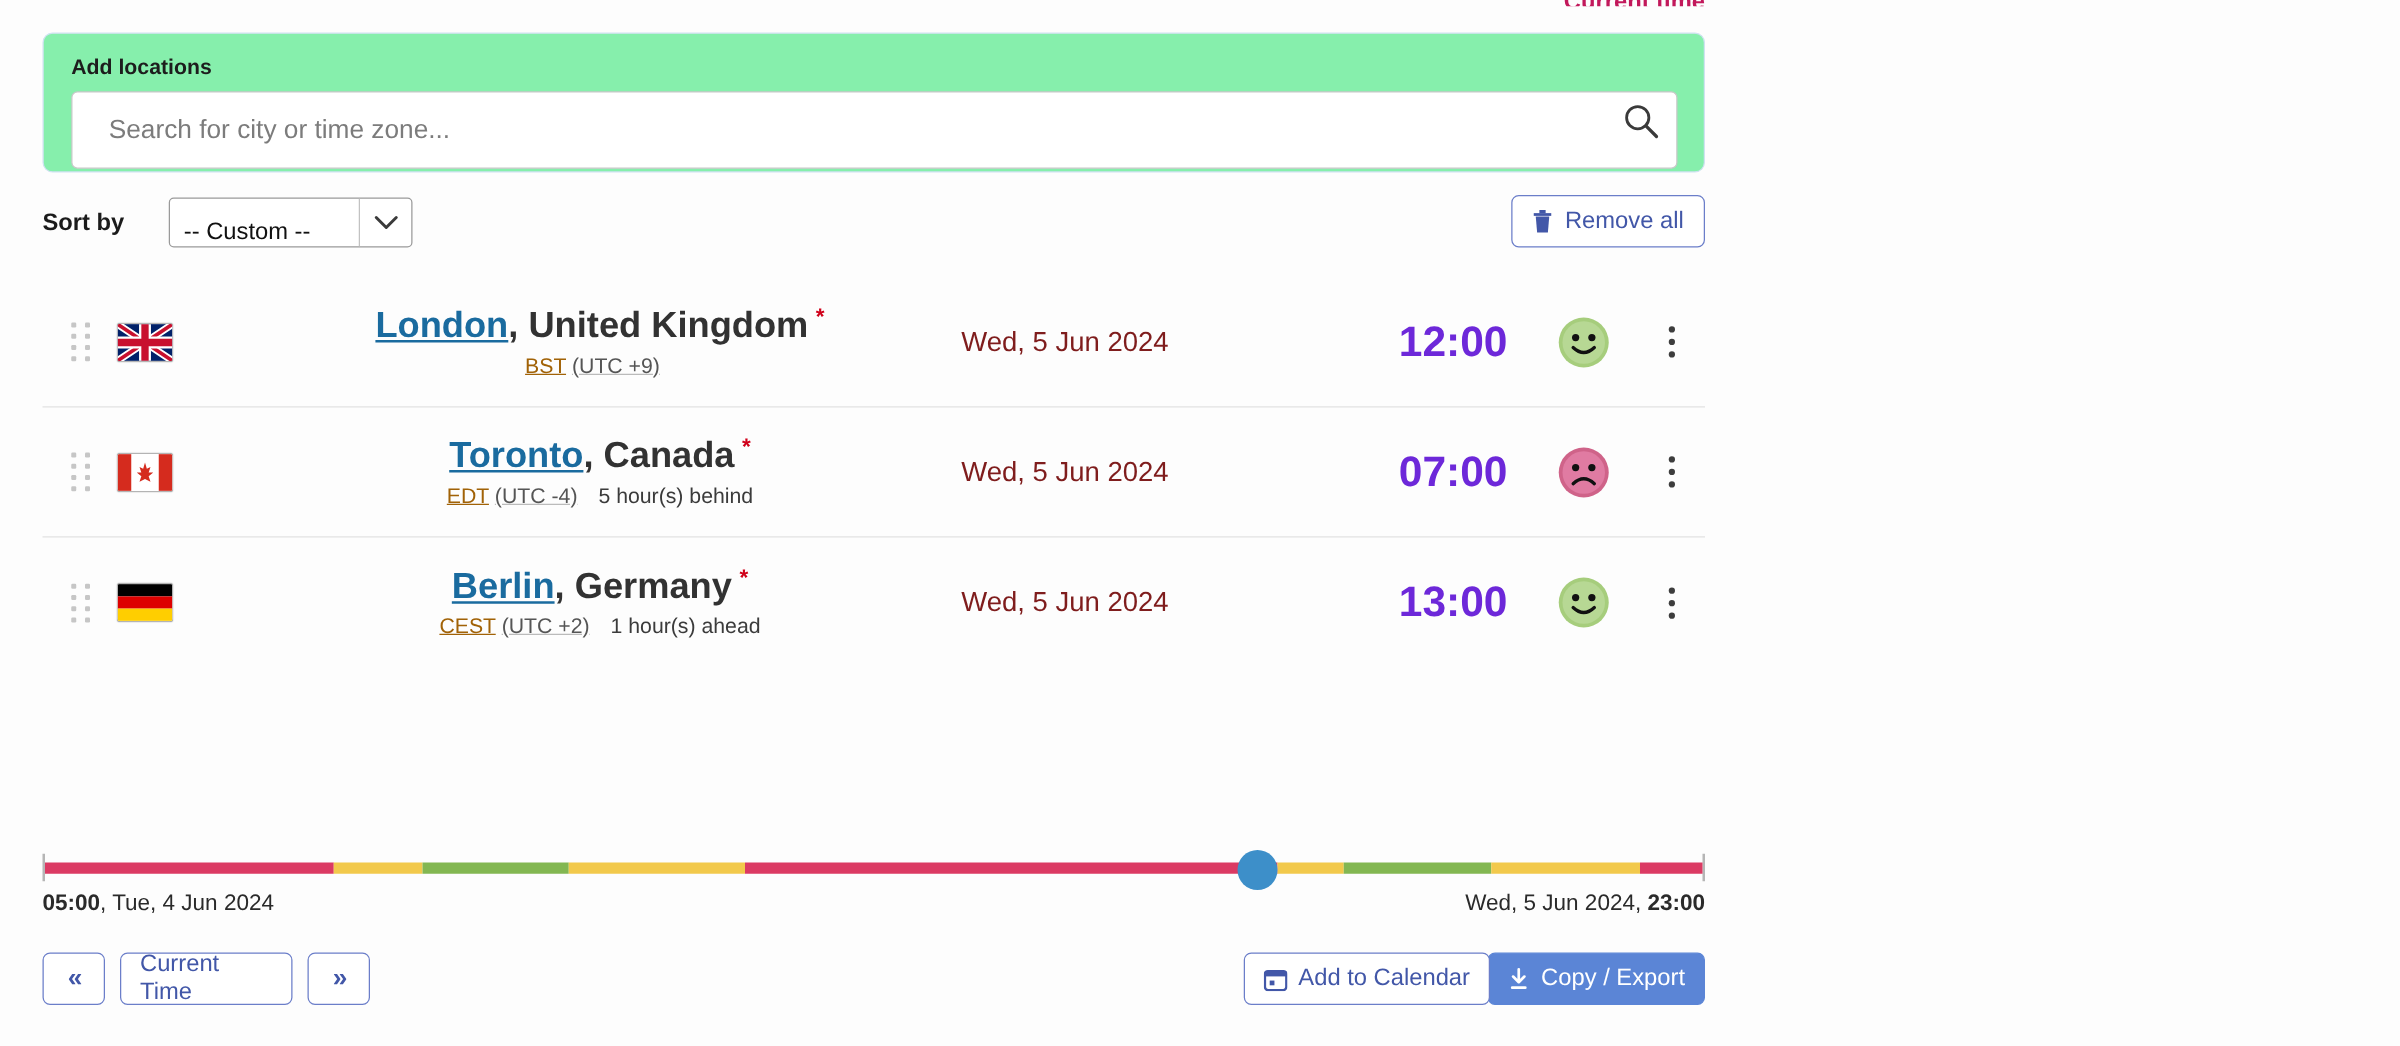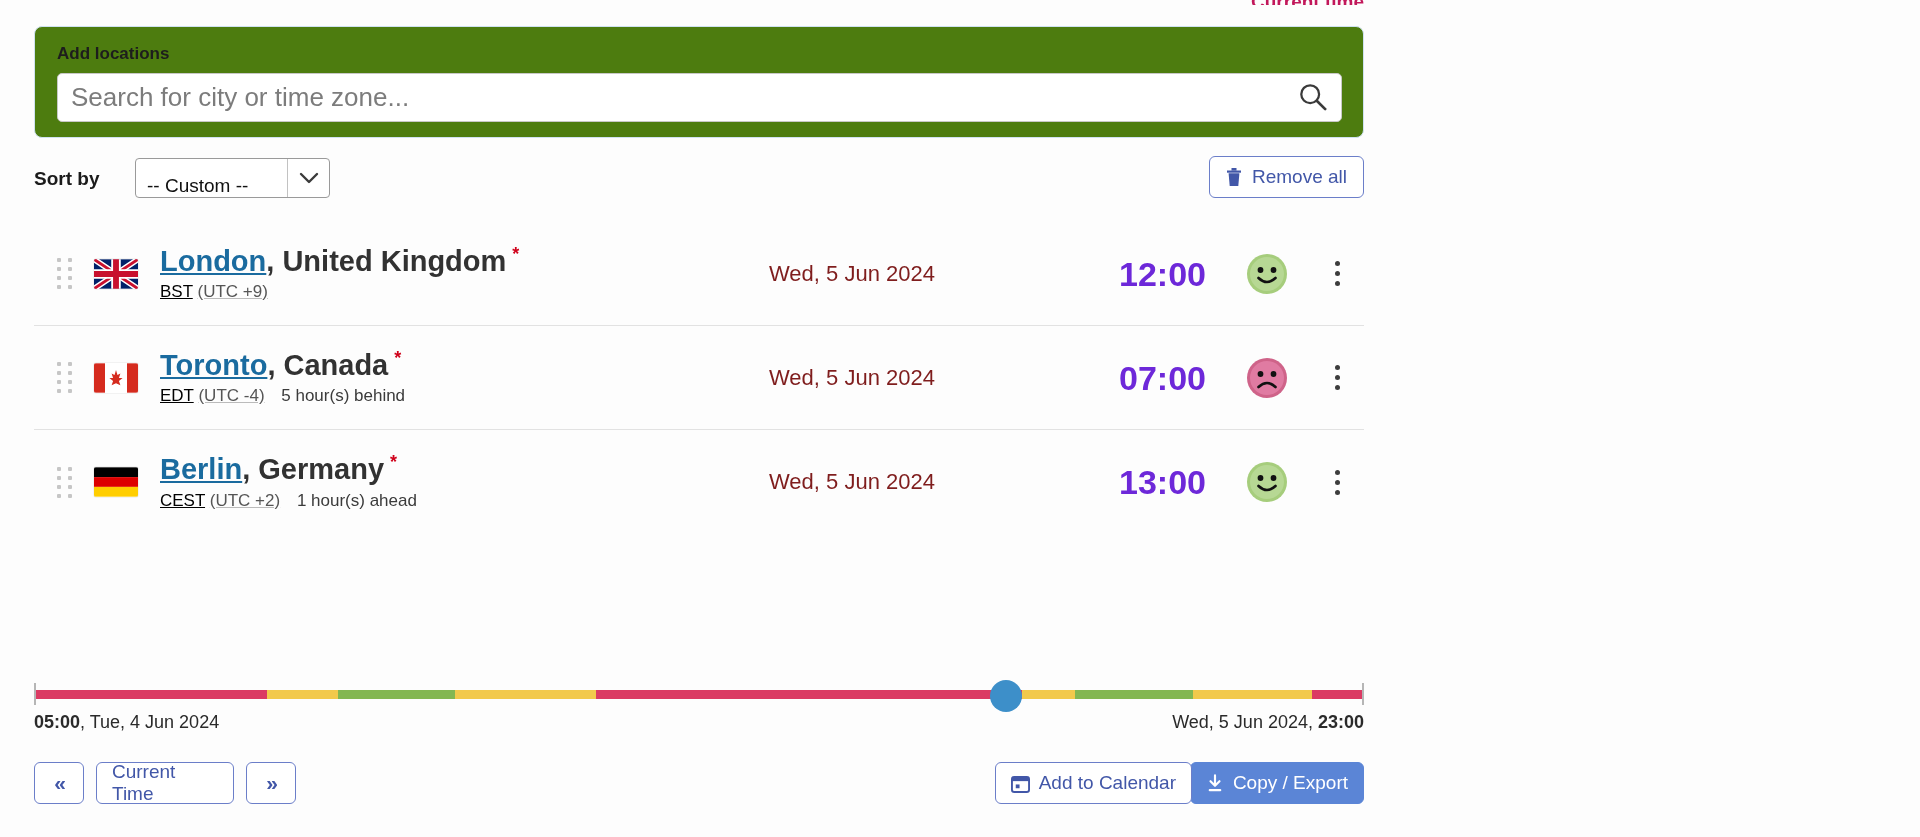--- a/index.html
+++ b/index.html
@@ -17,33 +17,33 @@
   .top-clip {
     position: absolute; top: -9px; right: 556px;
     color: #c2185b; font-size: 19px; font-weight: bold;
     white-space: nowrap; overflow: hidden; height: 14px;
   }
 
   
   .add-panel {
     position: absolute; left: 34px; top: 26px;
     width: 1330px; height: 112px;
-    background: #4d7c0f; border: 1px solid #cfe2f1;
+    background: #86efac; border: 1px solid #cfe2f1;
     border-radius: 8px; padding: 12px 22px 0 22px;
   }
   .add-label {
     font-size: 17px; font-weight: bold; color: #1d1d1d;
     margin: 5px 0 9px 0;
   }
   .search-wrap { position: relative; width: 1285px; height: 49px; }
   .search-input {
-    width: 100%; height: 49px;
+    width: 100%; height: 62px;
     border: 1px solid #c8c8c8; border-radius: 5px;
-    background: #fff; font-size: 26px; color: #2b2b2b;
-    padding: 0 54px 0 13px;
+    background: #fff; font-size: 21px; color: #2b2b2b;
+    padding: 0 54px 0 29px;
     font-family: "Liberation Sans", sans-serif;
   }
   .search-input::placeholder { color: #7c7c7c; }
   .search-icon {
     position: absolute; right: 14px; top: 9px;
     width: 30px; height: 30px; pointer-events: none;
   }
 
   
   .sort-row {
@@ -71,21 +71,21 @@
   .remove-all {
     position: absolute; right: 0; top: -2px;
     height: 42px; padding: 0 16px;
     border: 1px solid #6b7ec9; border-radius: 6px;
     background: #fff; color: #4257a8;
     font-size: 19px; display: flex; align-items: center; gap: 10px;
     font-family: "Liberation Sans", sans-serif; cursor: pointer;
   }
 
   
-  .loc-list { position: absolute; left: 34px; top: 222px; width: 1330px; }
+  .loc-list { position: absolute; left: 34px; top: 222px; width: 1330px; text-align: center; }
   .loc-row {
     position: relative; height: 104px;
     border-bottom: 1px solid #e2e2e2;
     display: flex; align-items: center;
   }
   .loc-row:last-child { border-bottom: none; }
 
   .drag-handle {
     width: 30px; margin-left: 16px; display: flex; justify-content: center;
     cursor: grab;
@@ -99,21 +99,21 @@
     width: 44px; height: 30px; margin-left: 14px;
     border-radius: 2px; overflow: hidden; flex: none;
     box-shadow: 0 0 1px rgba(0,0,0,.45);
     position: relative;
   }
   .loc-text { margin-left: 22px; width: 640px; }
   .loc-title { font-size: 29px; font-weight: bold; color: #323232; line-height: 1.05; white-space: nowrap; }
   .loc-city { color: #1a6b9f; text-decoration: underline; }
   .star { color: #d0021b; font-size: 18px; vertical-align: super; margin-left: 6px; }
   .loc-sub { margin-top: 6px; font-size: 17px; color: #4a4a4a; white-space: nowrap; }
-  .tz-abbr { color: #000000; text-decoration: underline; }
+  .tz-abbr { color: #a16207; text-decoration: underline; }
   .tz-utc { color: #555; text-decoration: underline; text-decoration-color: #bbb; }
   .tz-diff { color: #3b3b3b; margin-left: 12px; }
 
   .loc-date {
     position: absolute; left: 735px; top: 50%; transform: translateY(-50%);
     font-size: 22px; color: #7f1d1d; white-space: nowrap;
   }
   .loc-time {
     position: absolute; left: 1085px; top: 50%; transform: translateY(-50%);
     font-size: 34px; font-weight: bold; color: #6d28d9; white-space: nowrap;

